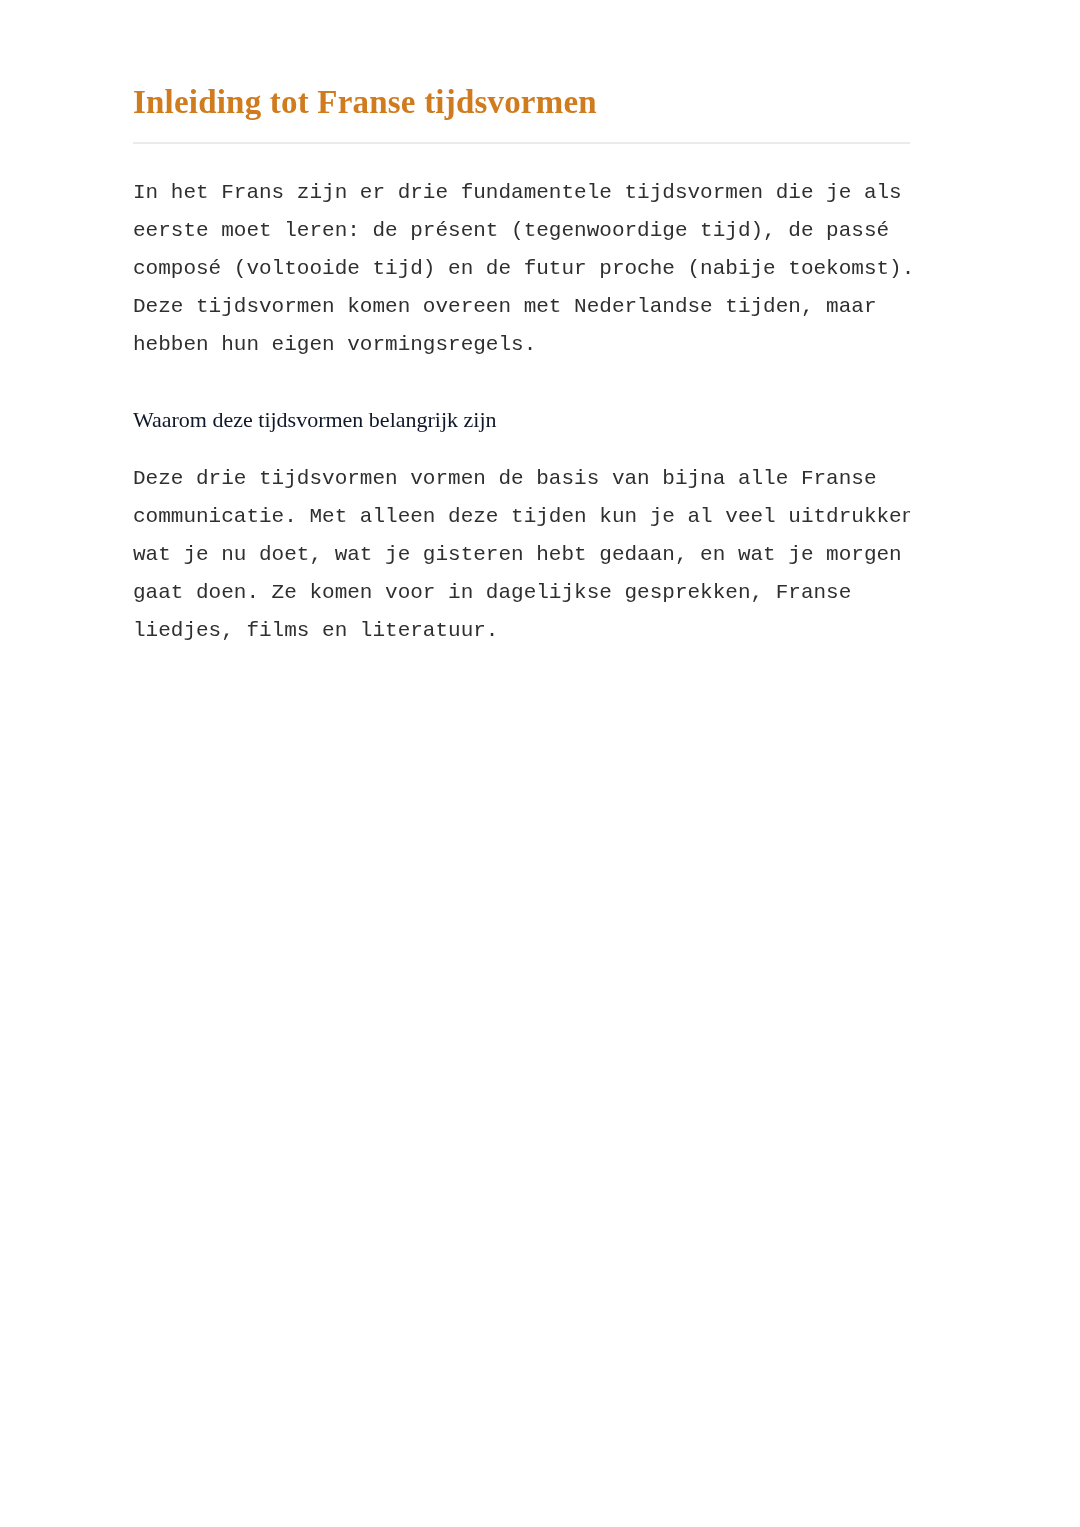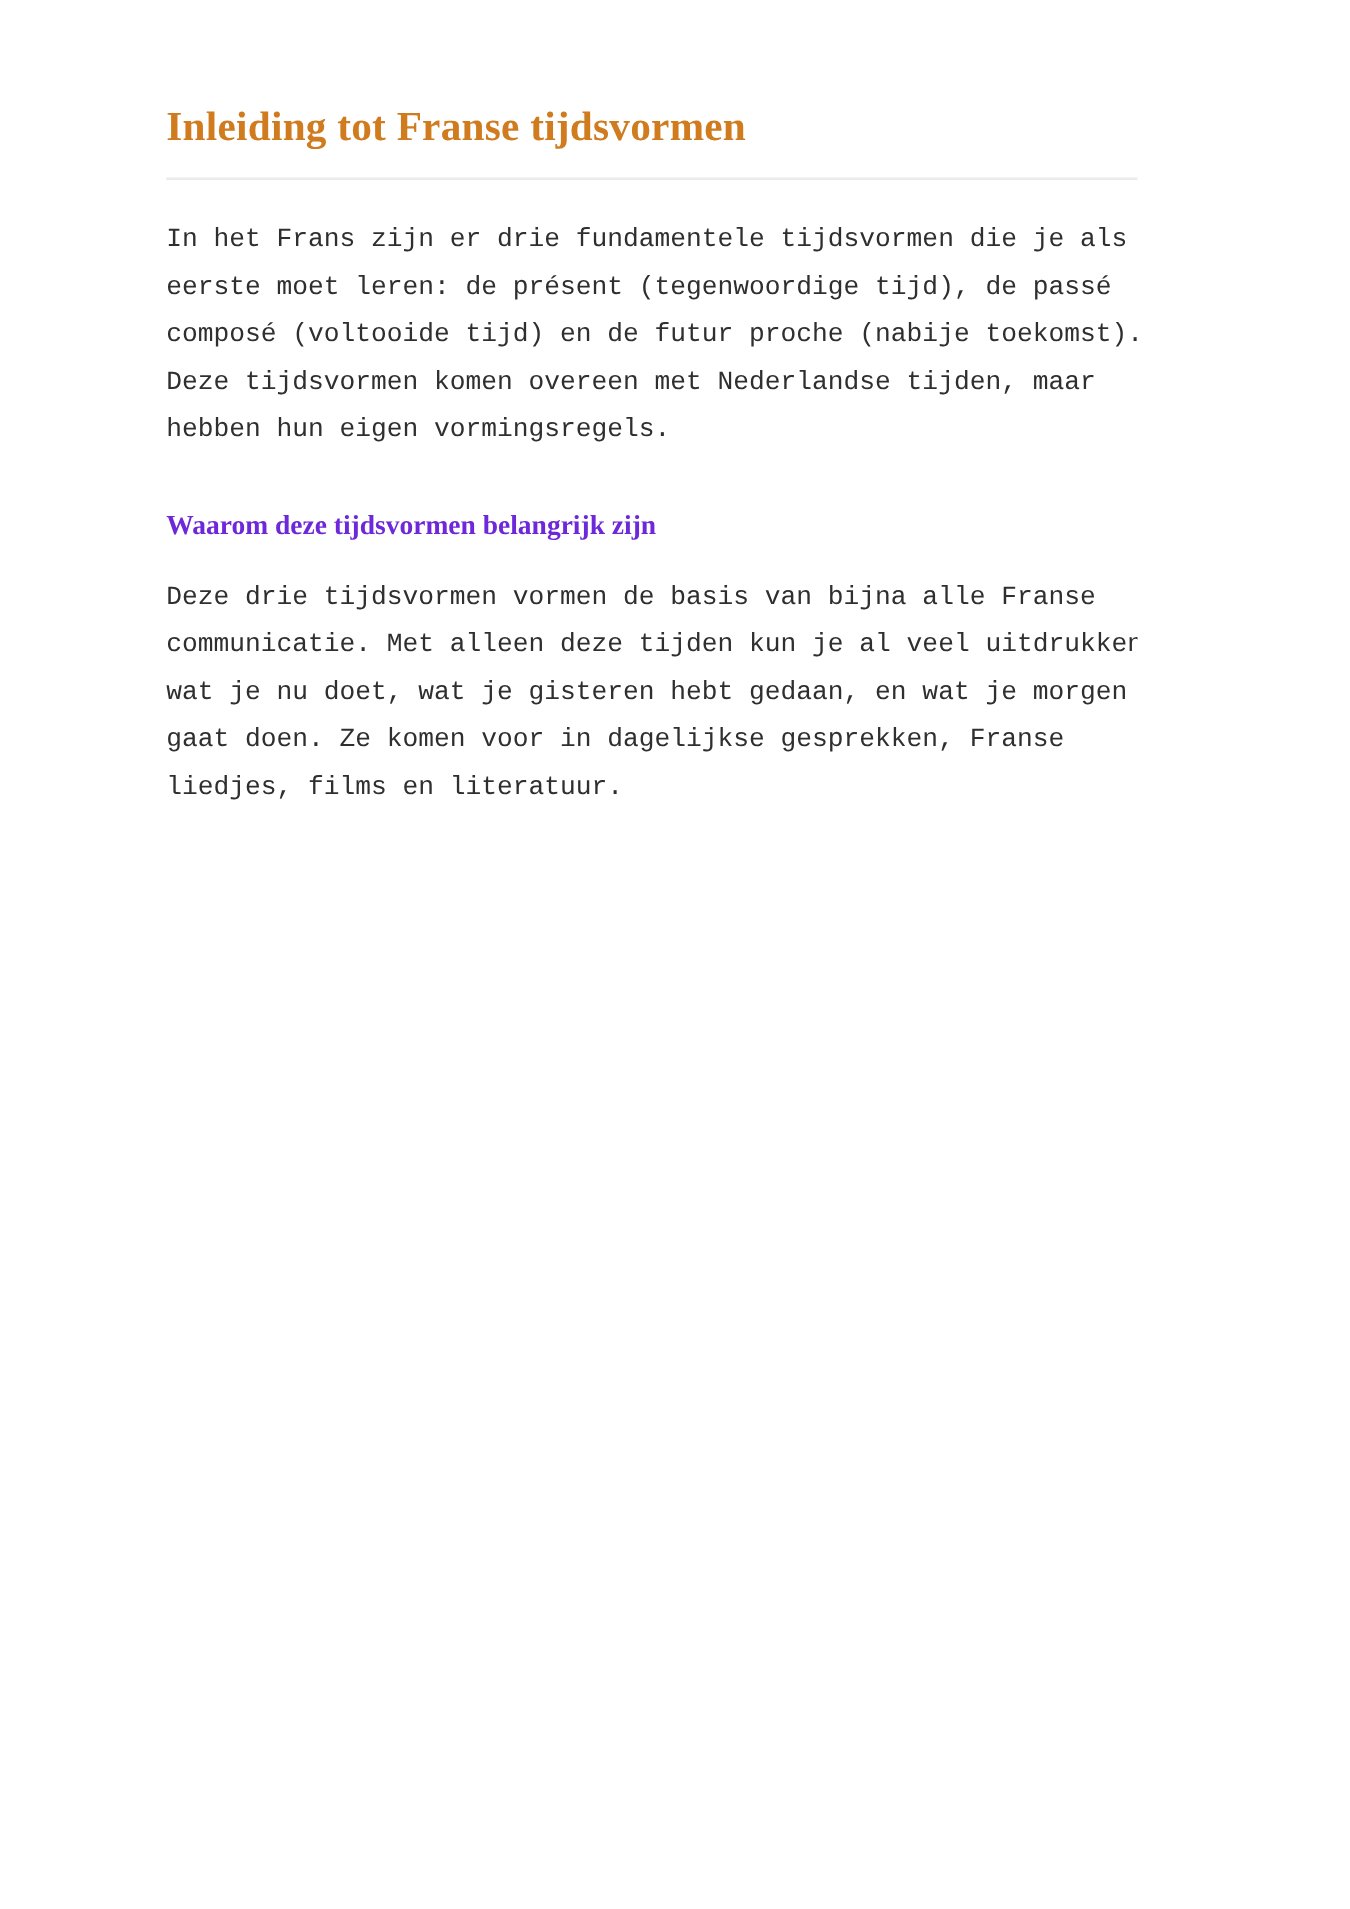--- a/index.html
+++ b/index.html
@@ -40,22 +40,22 @@
     margin: 30px 0 0 0;
     font-size: 21px;
     line-height: 38px;
     color: #2f2f2f;
     font-family: Liberation Mono, monospace;
   }
   .section-heading {
     margin: 42px 0 0 0;
     font-size: 22px;
     line-height: 28px;
-    font-weight: 700;
-    color: #6d28d9;
+    font-weight: 400;
+    color: #0f172a;
   }
   .section .body-paragraph {
     margin-top: 26px;
   }
 </style>
 </head>
 <body>
 
 <div class="page">
   <div class="content">

